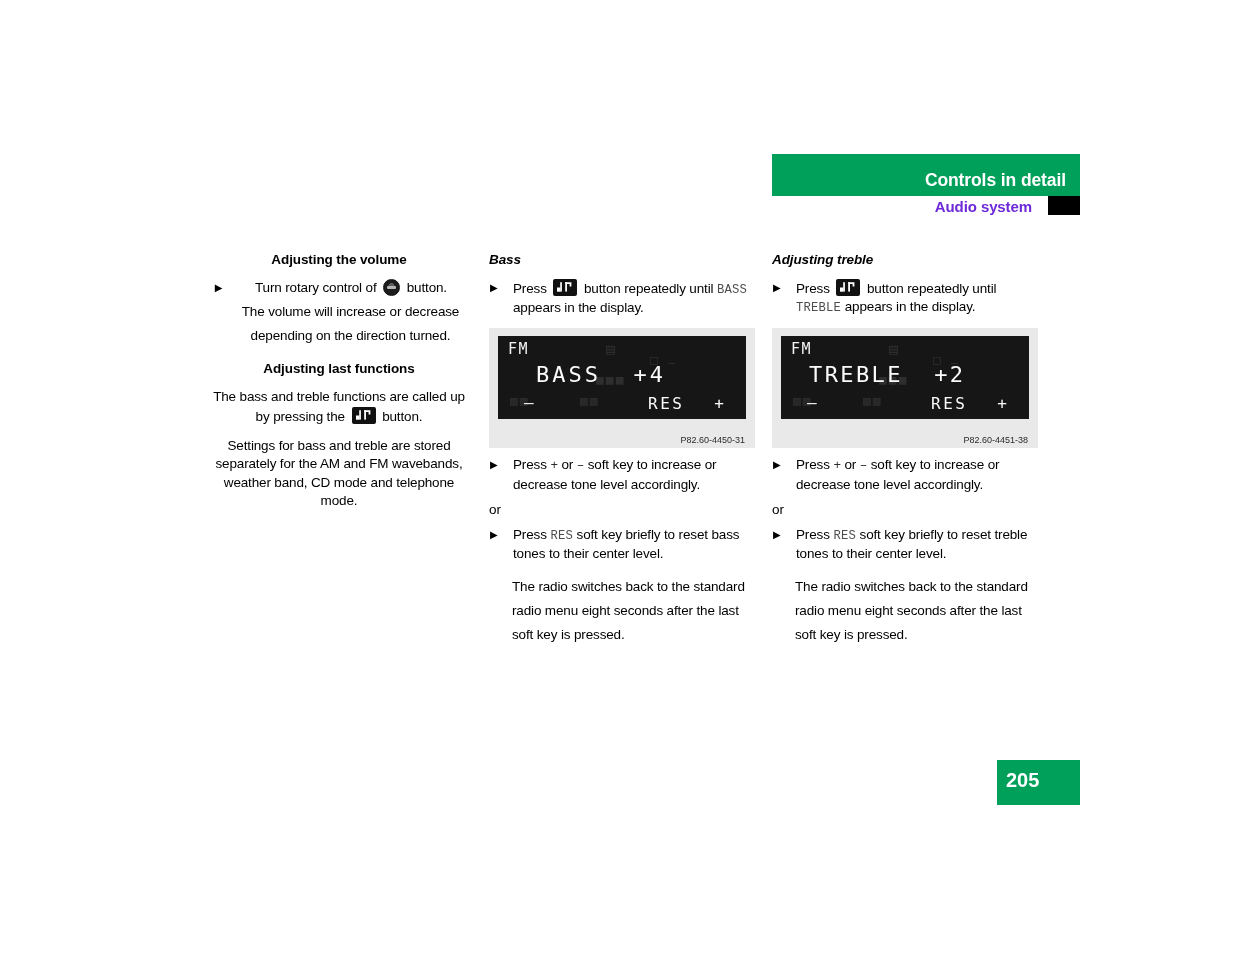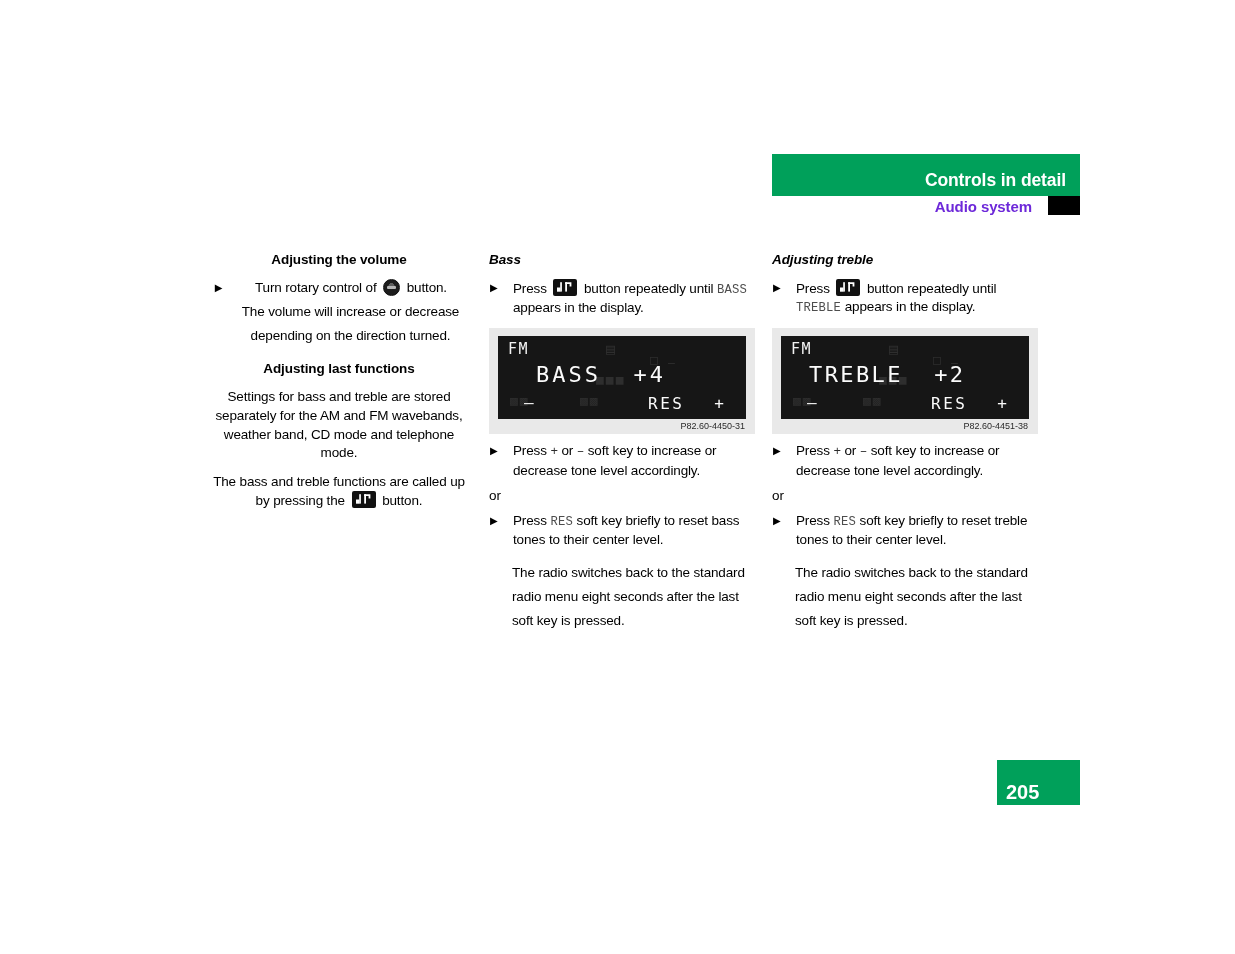--- a/index.html
+++ b/index.html
@@ -281,42 +281,41 @@
     position: absolute;
     right: 22px;
     bottom: 6px;
     color: #fbfbfb;
     font-size: 16px;
   }
   .fig-caption {
     text-align: right;
     font-size: 9px;
     color: #2a2a2a;
-    padding: 2px 1px 3px 0;
+    padding: 16px 1px 3px 0;
     font-family: "Liberation Sans", sans-serif;
     letter-spacing: 0px;
   }
 
   
   #page-number {
     position: absolute;
     left: 997px;
     top: 760px;
     width: 83px;
     height: 45px;
     background: #00a05a;
   }
   #page-number span {
     position: absolute;
     left: 9px;
     top: 9px;
     color: #ffffff;
     font-size: 20px;
     font-weight: bold;
-    margin-top: 12px;
   }
 </style>
 </head>
 <body>
 
 <div id="header-band">
   <div class="chapter-title">Controls in detail</div>
 </div>
 <div id="header-sub">
   <div class="section-title">Audio system</div>
@@ -335,35 +334,35 @@
       <span>button.</span>
     </span>
   </div>
 
   <div class="indent">The volume will increase or decrease depending on the direction turned.</div>
 
 
   <div class="gap-md"></div>
 
   <h3 class="head-bold">Adjusting last functions</h3>
-
-  <p class="body">Settings for bass and treble are stored separately for the AM and FM wavebands, weather band, CD mode and telephone mode.</p>
 
   <p class="body">
     <span>The bass and treble functions are called up by pressing the</span>
     <span class="btn-note">
       <svg width="16" height="13" viewBox="0 0 16 13" xmlns="http://www.w3.org/2000/svg">
         <rect x="0" y="6.5" width="3.4" height="4.2" fill="#ffffff"></rect>
         <rect x="3.2" y="1.2" width="1.7" height="9.4" fill="#ffffff"></rect>
         <rect x="8.2" y="1.2" width="1.8" height="9.4" fill="#ffffff"></rect>
         <path d="M8.2 1.2 H14.4 V5.6 H12.6 V3.0 H8.2 Z" fill="#ffffff"></path>
       </svg>
     </span>
     <span>button.</span>
   </p>
+
+  <p class="body">Settings for bass and treble are stored separately for the AM and FM wavebands, weather band, CD mode and telephone mode.</p>
 </div>
 
 <div class="column" id="col-mid">
 
   <h3 class="head-bold-italic">Bass</h3>
 
   <div class="step">
     <span class="tri">▶</span>
     <span class="step-body">
       <span>Press</span>

